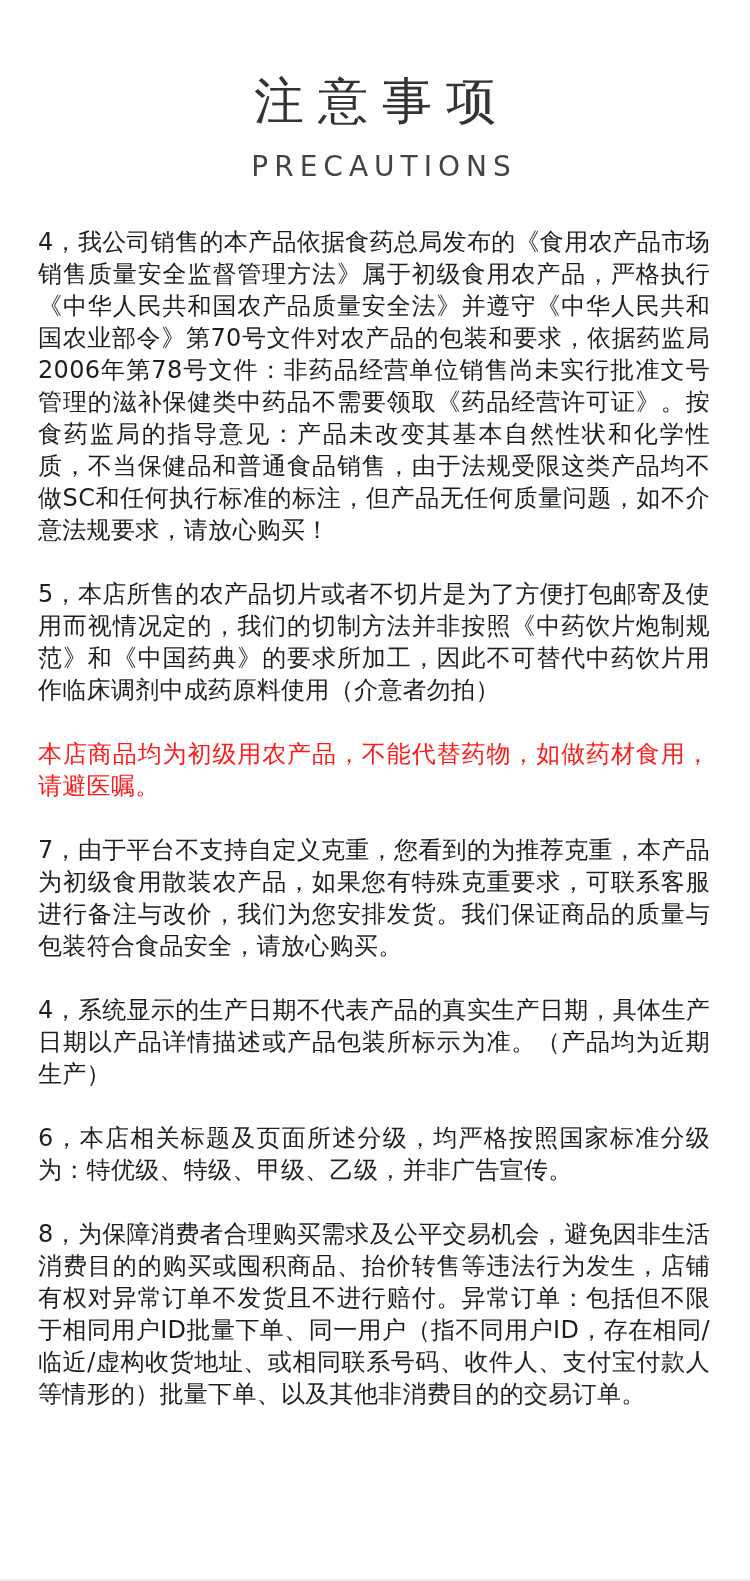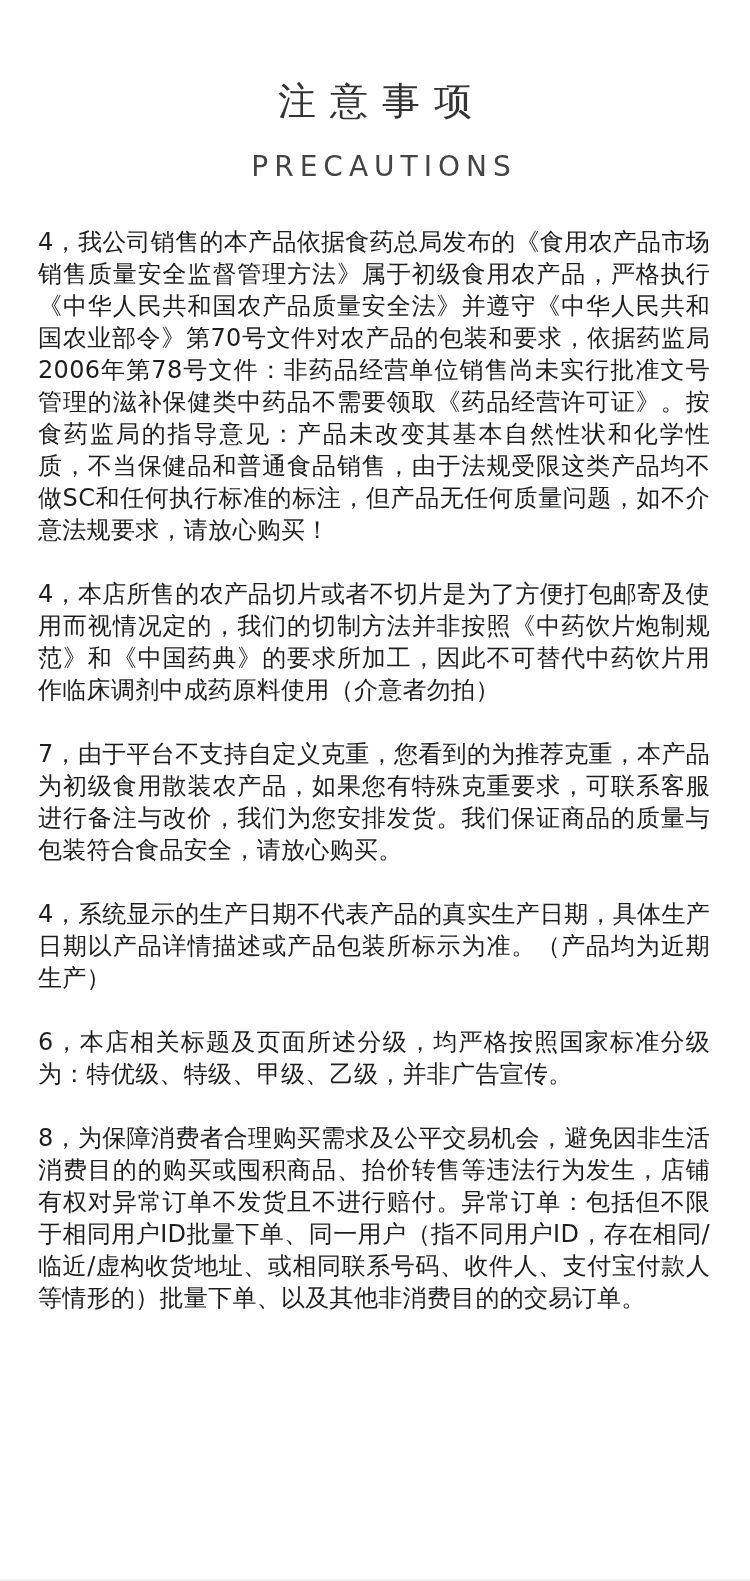--- a/index.html
+++ b/index.html
@@ -16,21 +16,21 @@
       color: #1e1e1e;
     }
     .header {
       position: absolute;
       left: 0;
       top: 66px;
       width: 750px;
       text-align: center;
     }
     .title {
-      font-size: 38px;
+      font-size: 50px;
       font-weight: 300;
       letter-spacing: 14px;
       color: #333333;
       line-height: 70px;
       margin: 0;
       padding-left: 14px;
       font-family: "DejaVu Sans", sans-serif;
     }
     .subtitle {
       margin-top: 14px;
@@ -73,20 +73,21 @@
 </head>
 <body>
 
 <div class="header">
   <h1 class="title">注意事项</h1>
   <div class="subtitle">PRECAUTIONS</div>
 </div>
 
 <div class="content">
   <p class="para">4，我公司销售的本产品依据食药总局发布的《食用农产品市场销售质量安全监督管理方法》属于初级食用农产品，严格执行《中华人民共和国农产品质量安全法》并遵守《中华人民共和国农业部令》第70号文件对农产品的包装和要求，依据药监局2006年第78号文件：非药品经营单位销售尚未实行批准文号管理的滋补保健类中药品不需要领取《药品经营许可证》。按食药监局的指导意见：产品未改变其基本自然性状和化学性质，不当保健品和普通食品销售，由于法规受限这类产品均不做SC和任何执行标准的标注，但产品无任何质量问题，如不介意法规要求，请放心购买！</p>
-  <p class="para">4，本店所售的农产品切片或者不切片是为了方便打包邮寄及使用而视情况定的，我们的切制方法并非按照《中药饮片炮制规范》和《中国药典》的要求所加工，因此不可替代中药饮片用作临床调剂中成药原料使用（介意者勿拍）</p>
+  <p class="para">5，本店所售的农产品切片或者不切片是为了方便打包邮寄及使用而视情况定的，我们的切制方法并非按照《中药饮片炮制规范》和《中国药典》的要求所加工，因此不可替代中药饮片用作临床调剂中成药原料使用（介意者勿拍）</p>
+  <p class="para warning">本店商品均为初级用农产品，不能代替药物，如做药材食用，请避医嘱。</p>
   <p class="para">7，由于平台不支持自定义克重，您看到的为推荐克重，本产品为初级食用散装农产品，如果您有特殊克重要求，可联系客服进行备注与改价，我们为您安排发货。我们保证商品的质量与包装符合食品安全，请放心购买。</p>
   <p class="para">4，系统显示的生产日期不代表产品的真实生产日期，具体生产日期以产品详情描述或产品包装所标示为准。（产品均为近期生产）</p>
   <p class="para">6，本店相关标题及页面所述分级，均严格按照国家标准分级为：特优级、特级、甲级、乙级，并非广告宣传。</p>
   <p class="para">8，为保障消费者合理购买需求及公平交易机会，避免因非生活消费目的的购买或囤积商品、抬价转售等违法行为发生，店铺有权对异常订单不发货且不进行赔付。异常订单：包括但不限于相同用户ID批量下单、同一用户（指不同用户ID，存在相同/临近/虚构收货地址、或相同联系号码、收件人、支付宝付款人等情形的）批量下单、以及其他非消费目的的交易订单。</p>
 </div>
 
 <div class="bottom-line"></div>
 
 </body></html>

